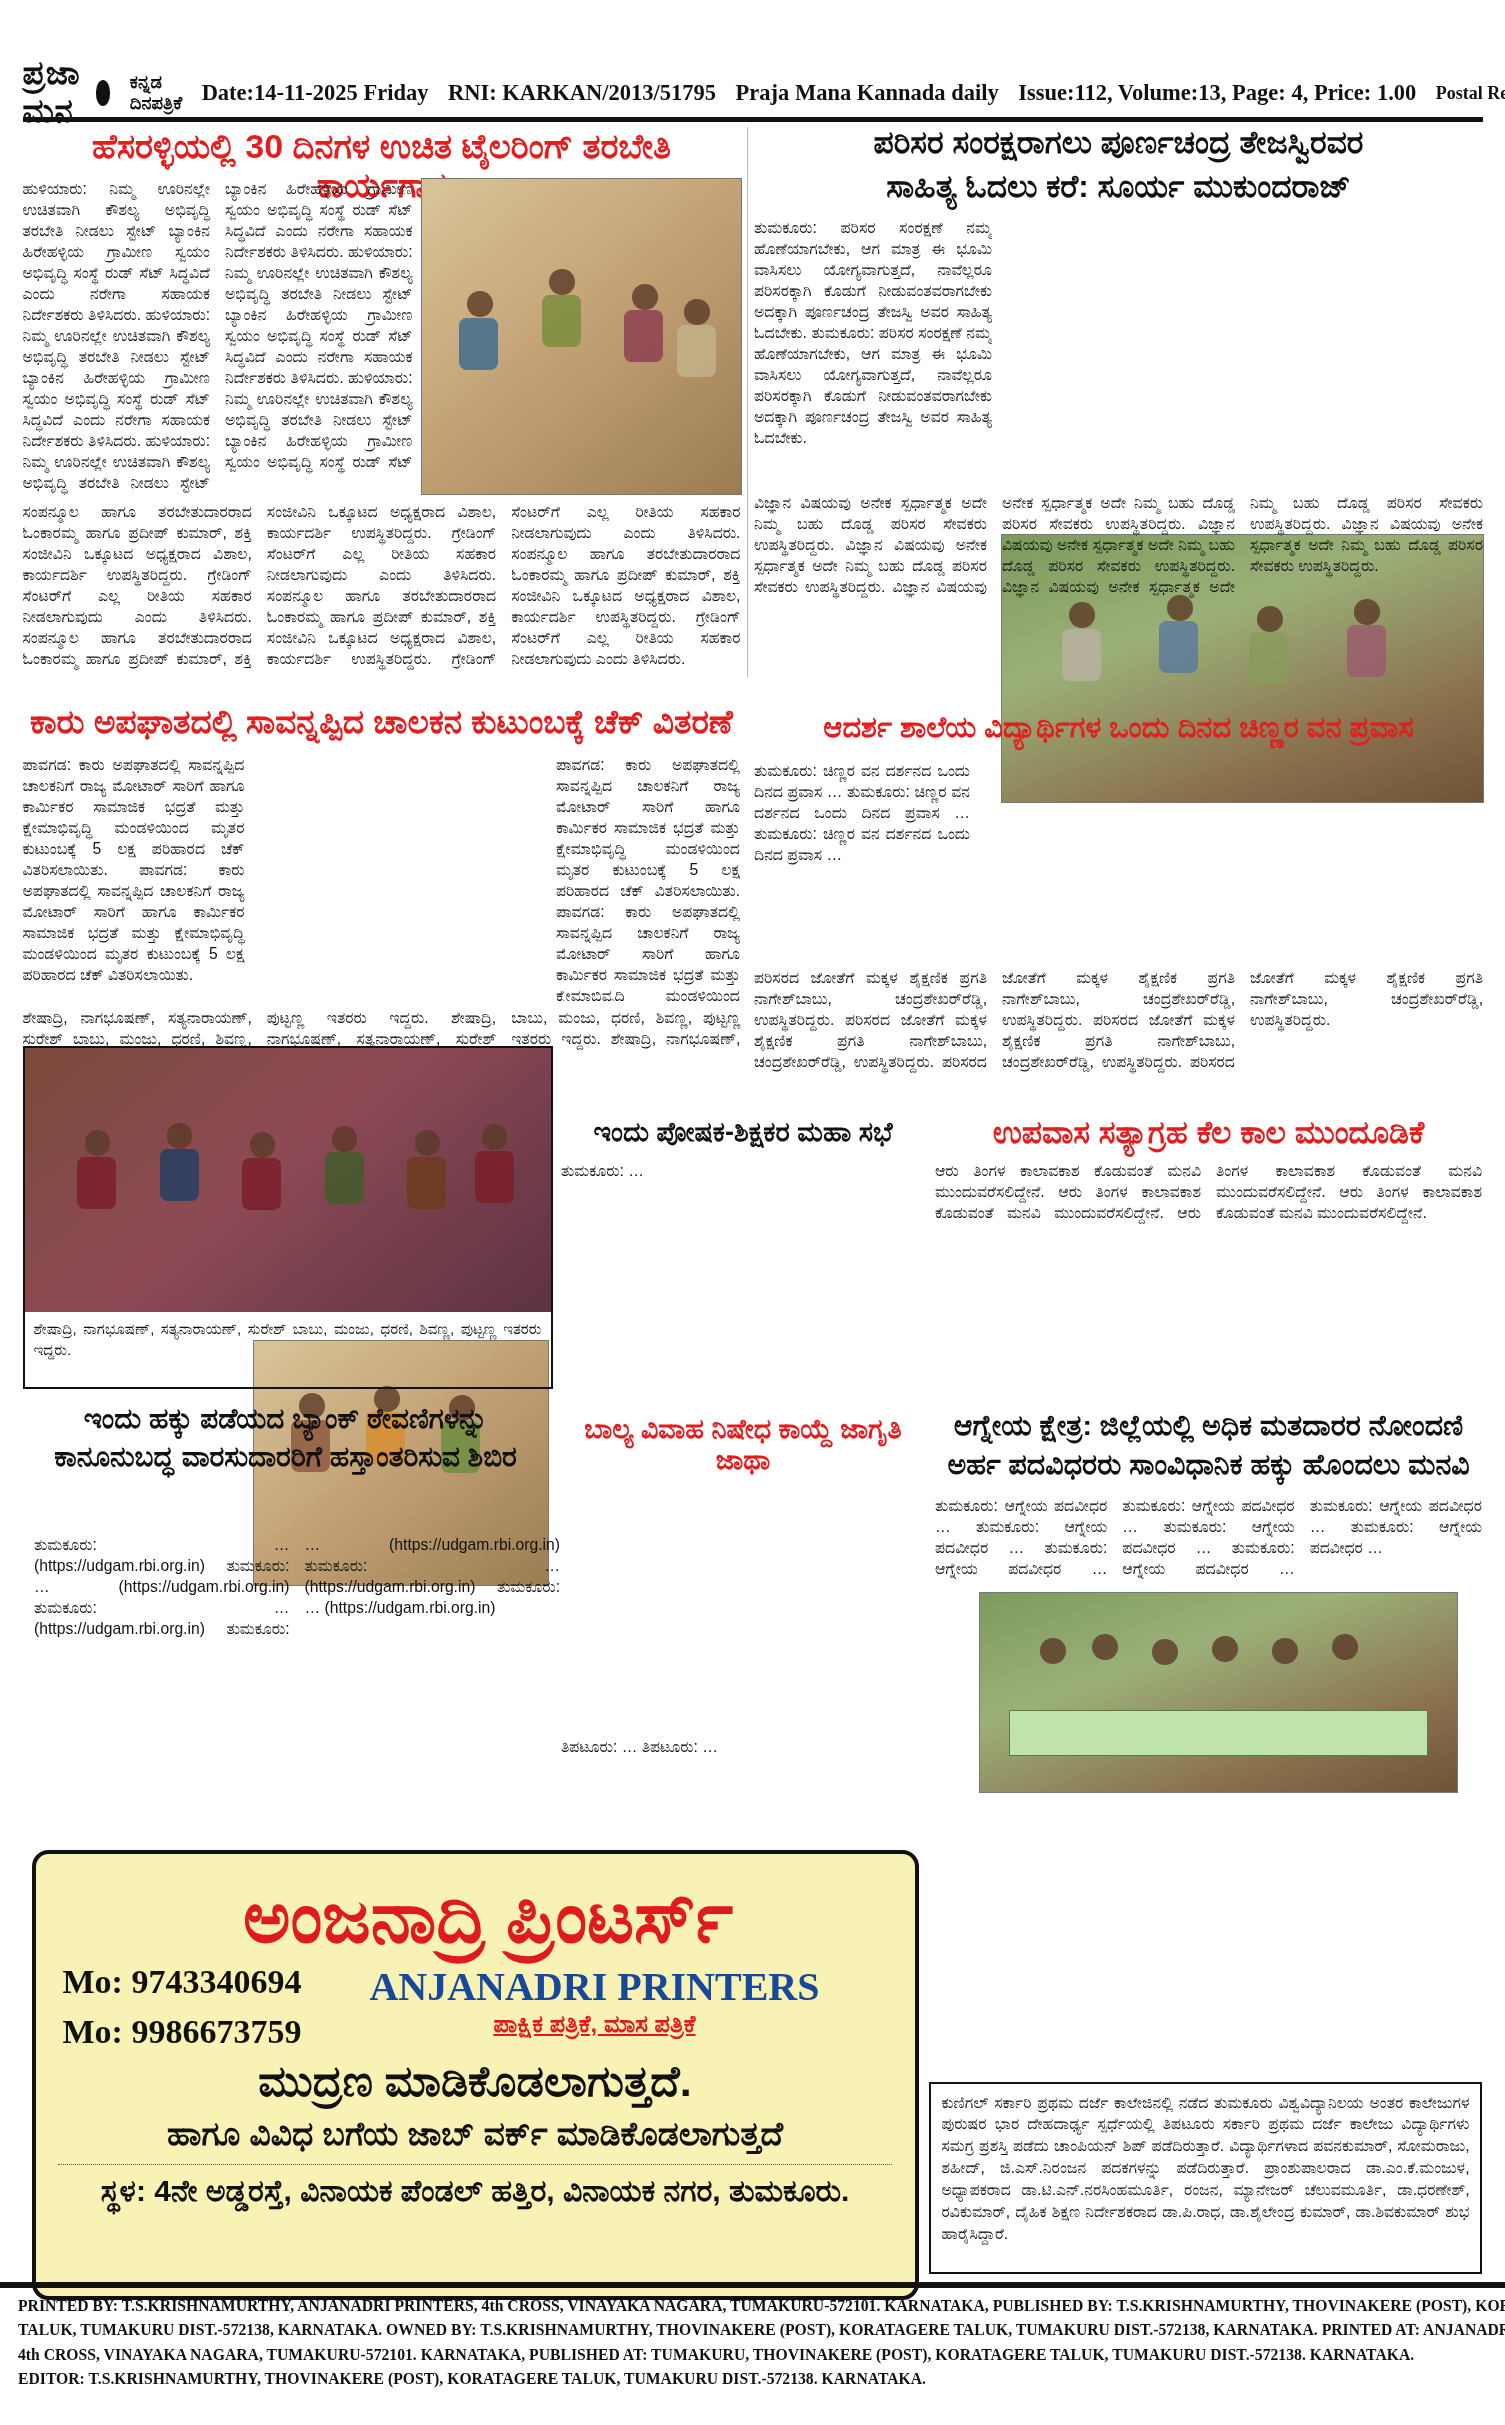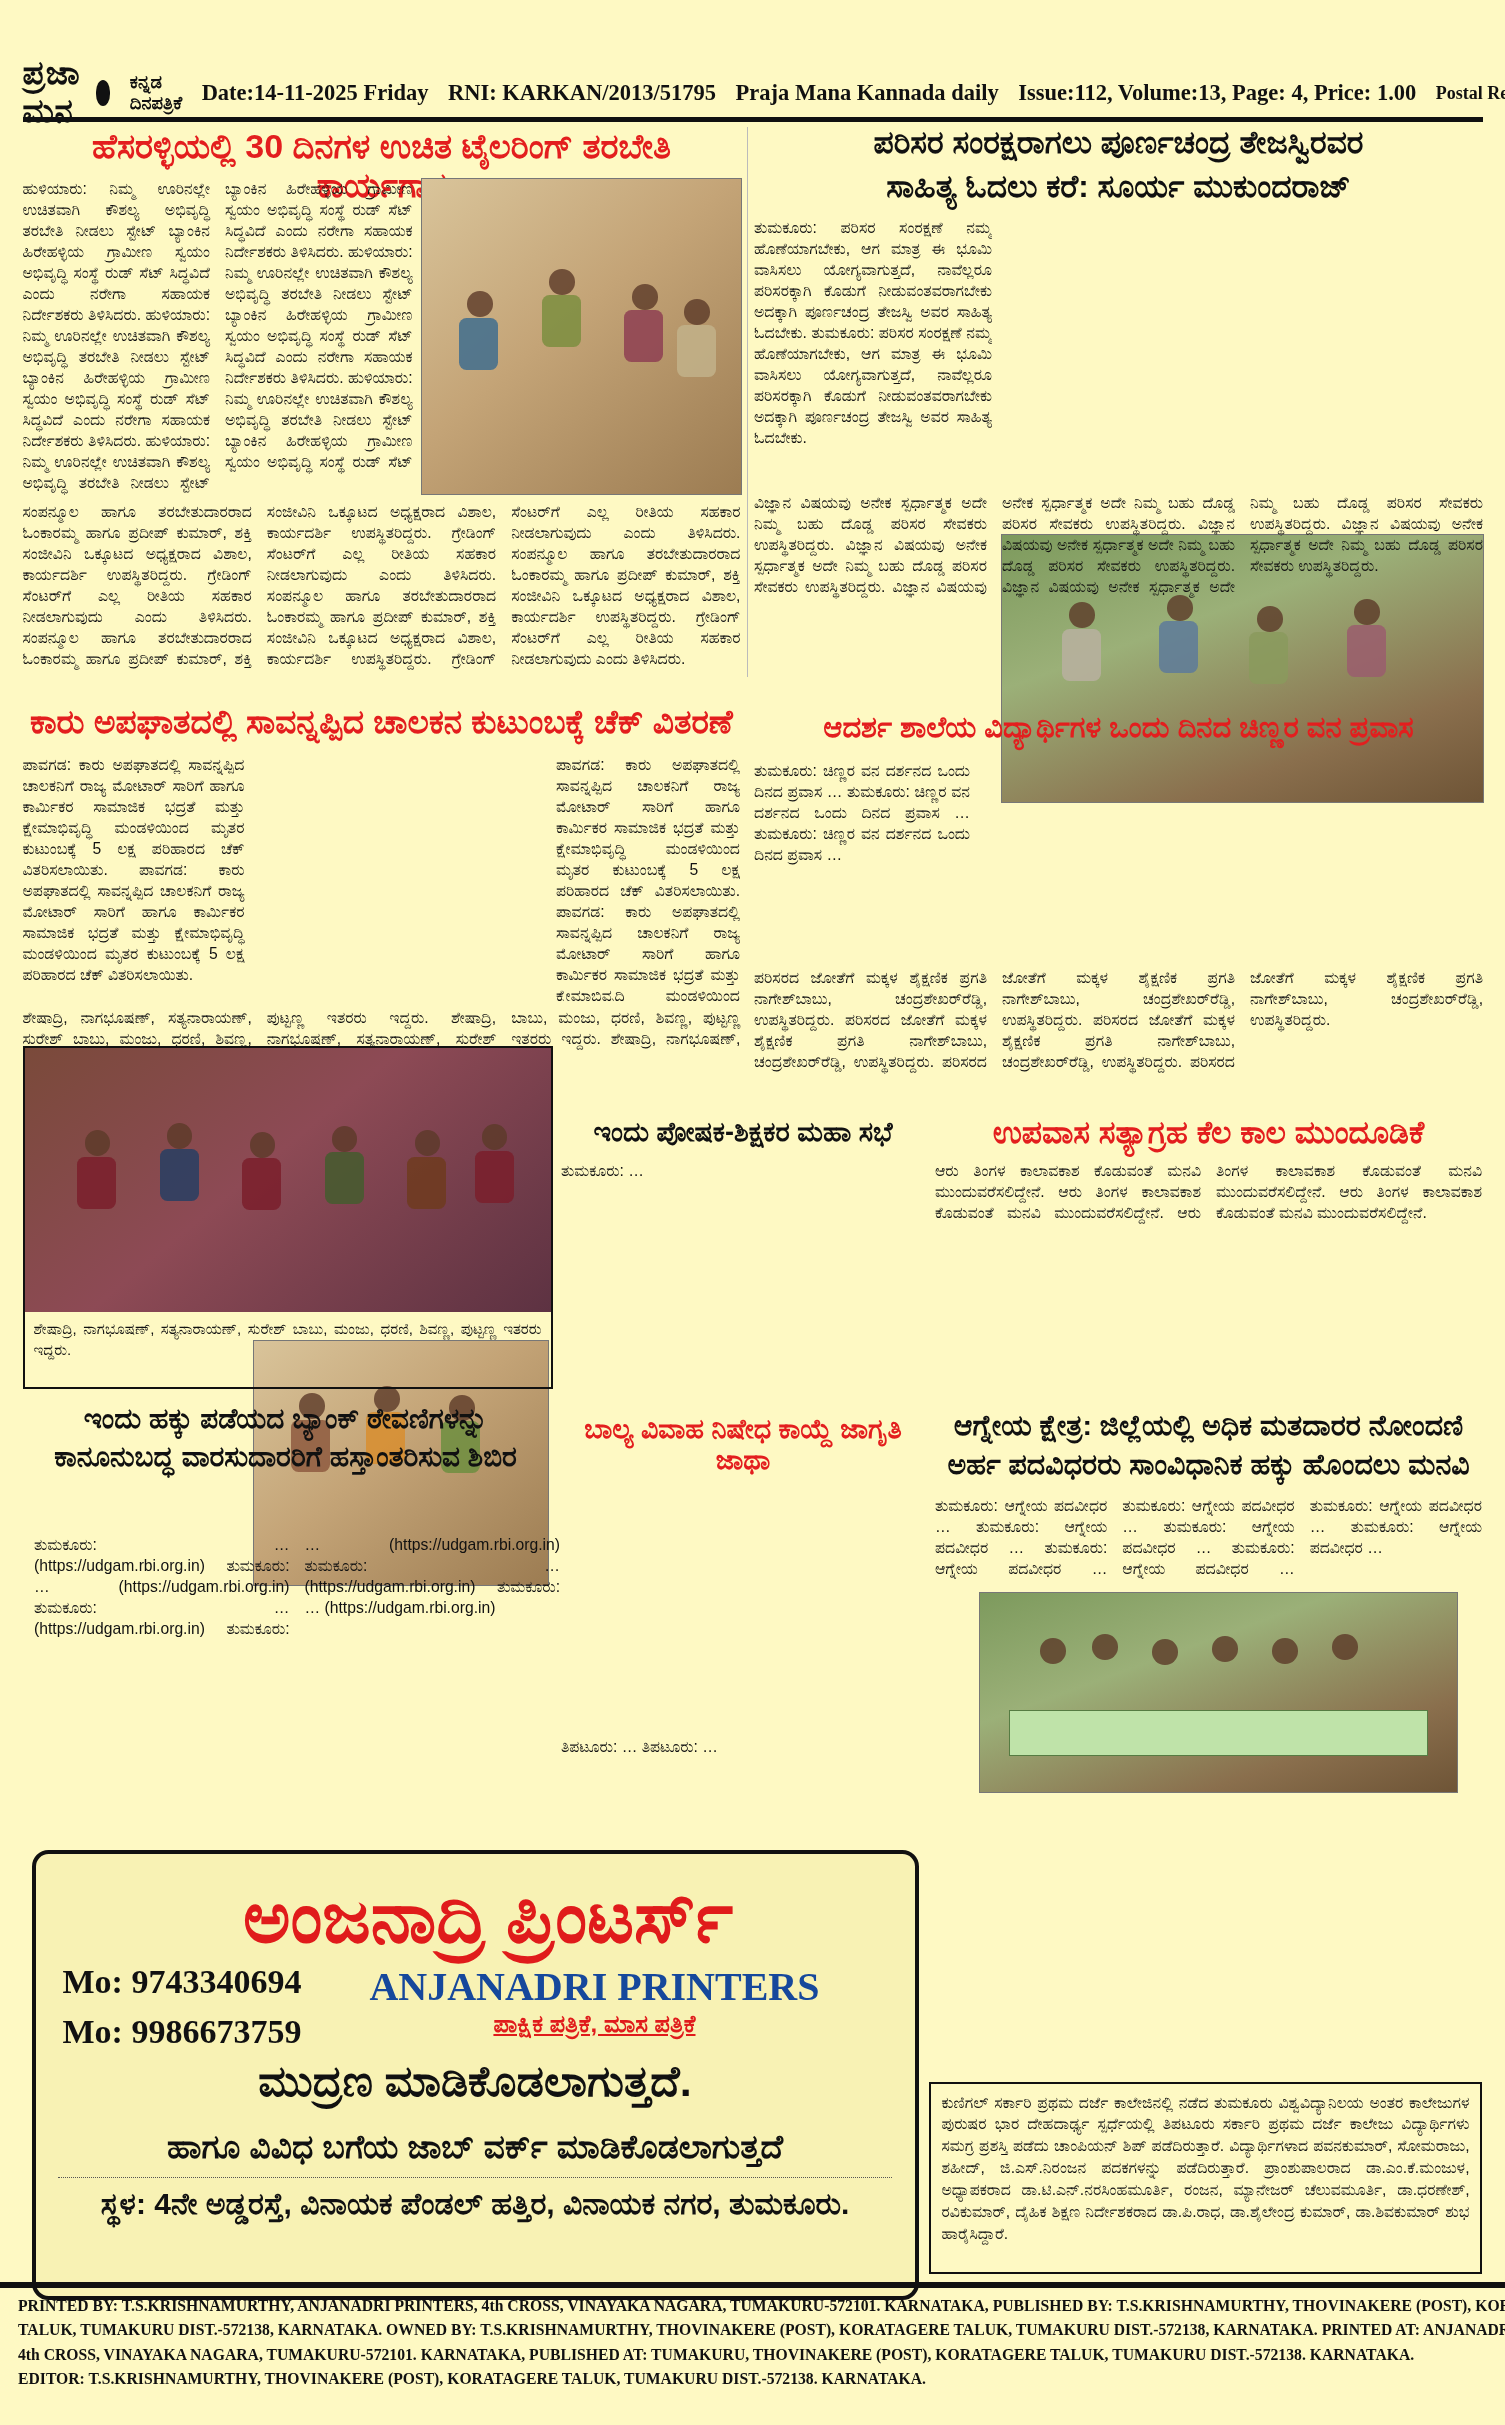--- a/index.html
+++ b/index.html
@@ -1,16 +1,16 @@
 <!DOCTYPE html>
 <html style="font-size:12px"><head>
 <meta charset="utf-8">
 <style>
   html,body{margin:0;padding:0;background:#e8e8e8;}
-  .page{position:relative;width:1505px;height:2426px;background:#fef9c3;margin:0 auto;
+  .page{position:relative;width:1505px;height:2426px;background:#ffffff;margin:0 auto;
         font-family:"Liberation Sans", sans-serif;color:#111;overflow:hidden;}
   .abs{position:absolute;}
   
   .masthead{top:72px;left:22.5px;width:1460px;height:42px;display:flex;align-items:center;gap:19.5px;}
   .logo-kn{font-family:"Liberation Serif", serif;font-weight:bold;font-size:33px;letter-spacing:0.7px;display:flex;align-items:center;gap:4.5px;}
   .logo-emblem{width:25.5px;height:25.5px;border-radius:50%;background:#111;display:inline-block;}
   .logo-sub{font-size:18px;font-weight:bold;}
   .mast-item{font-family:"Liberation Serif", serif;font-weight:bold;font-size:22.5px;white-space:nowrap;}
   .mast-item.small{font-size:18px;}
   .mast-rule{top:117px;left:22.5px;width:1460px;height:4.5px;background:#111;}
@@ -171,21 +171,21 @@
       <div>
         <div class="ad-mob">Mo: 9743340694</div>
         <div class="ad-mob" style="margin-top:12px;">Mo: 9986673759</div>
       </div>
       <div style="flex:1;">
         <div class="ad-eng">ANJANADRI PRINTERS</div>
         <div class="ad-red-line">ಪಾಕ್ಷಿಕ ಪತ್ರಿಕೆ, ಮಾಸ ಪತ್ರಿಕೆ</div>
       </div>
     </div>
     <div class="ad-big" style="margin-top:6px;">ಮುದ್ರಣ ಮಾಡಿಕೊಡಲಾಗುತ್ತದೆ.</div>
-    <div class="ad-mid" style="margin-top:21px;">ಹಾಗೂ ವಿವಿಧ ಬಗೆಯ ಜಾಬ್ ವರ್ಕ್ ಮಾಡಿಕೊಡಲಾಗುತ್ತದೆ</div>
+    <div class="ad-mid" style="margin-top:8px;">ಹಾಗೂ ವಿವಿಧ ಬಗೆಯ ಜಾಬ್ ವರ್ಕ್ ಮಾಡಿಕೊಡಲಾಗುತ್ತದೆ</div>
     <div class="ad-divider" style="margin:10.5px 22.5px 0 22.5px;"></div>
     <div class="ad-addr" style="margin-top:9px;">ಸ್ಥಳ: 4ನೇ ಅಡ್ಡರಸ್ತೆ, ವಿನಾಯಕ ಪೆಂಡಲ್ ಹತ್ತಿರ, ವಿನಾಯಕ ನಗರ, ತುಮಕೂರು.</div>
   </div>
 
   <div class="abs boxed" style="top:2082px;left:929px;width:553px;height:192px;padding:7.5px 10.5px;box-sizing:border-box;">
     <div class="caption" style="font-weight:normal;font-size:15.7px;">ಕುಣಿಗಲ್ ಸರ್ಕಾರಿ ಪ್ರಥಮ ದರ್ಜೆ ಕಾಲೇಜಿನಲ್ಲಿ ನಡೆದ ತುಮಕೂರು ವಿಶ್ವವಿದ್ಯಾನಿಲಯ ಅಂತರ ಕಾಲೇಜುಗಳ ಪುರುಷರ ಭಾರ ದೇಹದಾರ್ಢ್ಯ ಸ್ಪರ್ಧೆಯಲ್ಲಿ ತಿಪಟೂರು ಸರ್ಕಾರಿ ಪ್ರಥಮ ದರ್ಜೆ ಕಾಲೇಜು ವಿದ್ಯಾರ್ಥಿಗಳು ಸಮಗ್ರ ಪ್ರಶಸ್ತಿ ಪಡೆದು ಚಾಂಪಿಯನ್ ಶಿಪ್ ಪಡೆದಿರುತ್ತಾರೆ. ವಿದ್ಯಾರ್ಥಿಗಳಾದ ಪವನಕುಮಾರ್, ಸೋಮರಾಜು, ಶಹೀದ್, ಜಿ.ಎಸ್.ನಿರಂಜನ ಪದಕಗಳನ್ನು ಪಡೆದಿರುತ್ತಾರೆ. ಪ್ರಾಂಶುಪಾಲರಾದ ಡಾ.ಎಂ.ಕೆ.ಮಂಜುಳ, ಅಧ್ಯಾಪಕರಾದ ಡಾ.ಟಿ.ಎನ್.ನರಸಿಂಹಮೂರ್ತಿ, ರಂಜನ, ಮ್ಯಾನೇಜರ್ ಚೆಲುವಮೂರ್ತಿ, ಡಾ.ಧರಣೇಶ್, ರವಿಕುಮಾರ್, ದೈಹಿಕ ಶಿಕ್ಷಣ ನಿರ್ದೇಶಕರಾದ ಡಾ.ಪಿ.ರಾಧ, ಡಾ.ಶೈಲೇಂದ್ರ ಕುಮಾರ್, ಡಾ.ಶಿವಕುಮಾರ್ ಶುಭ ಹಾರೈಸಿದ್ದಾರೆ.</div>
   </div>
 
   <div class="abs footer-rule" style="top:2282px;left:0;width:1505px;height:6px;"></div>
   <div class="abs" style="top:2294px;left:18px;width:1477px;">

